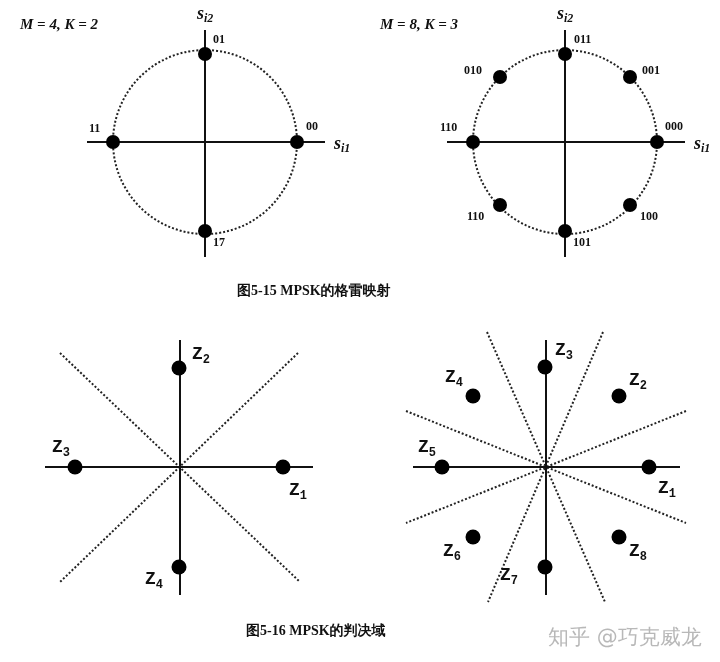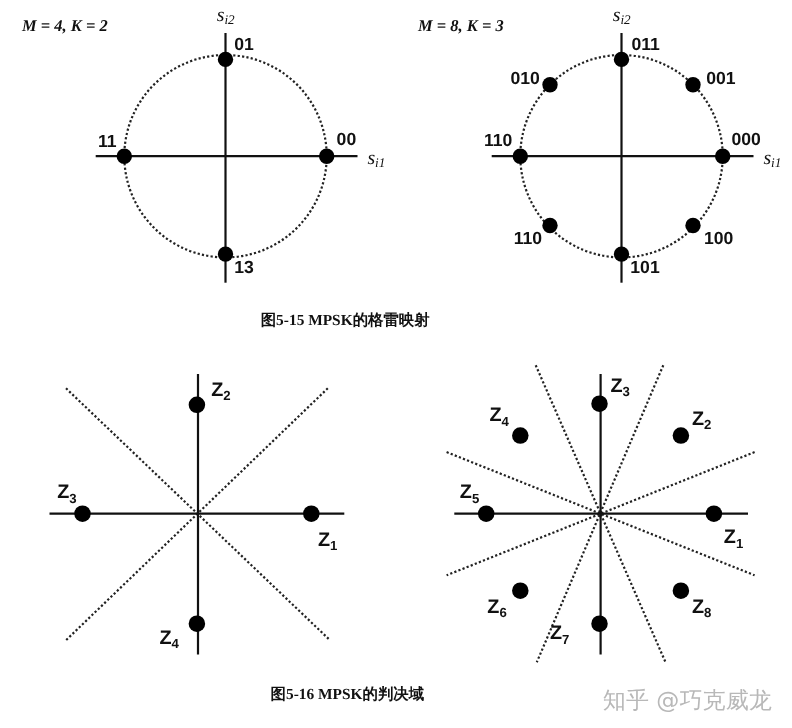--- a/index.html
+++ b/index.html
@@ -1,24 +1,24 @@
 <!DOCTYPE html>
 <html><head>
 <meta charset="utf-8">
 <style>
   html, body { margin: 0; padding: 0; background: #ffffff; }
   body { width: 720px; height: 662px; position: relative; overflow: hidden; font-family: "Liberation Serif", "DejaVu Serif", serif; color: #111; }
   svg { position: absolute; left: 0; top: 0; }
   .caption { position: absolute; font-family: "Liberation Serif", "DejaVu Serif", serif; font-weight: bold; font-size: 14px; color: #111; white-space: nowrap; }
   .watermark { position: absolute; font-family: "DejaVu Sans", "Liberation Sans", sans-serif; font-size: 21px; color: #b8b8b8; white-space: nowrap; }
   .param { position: absolute; font-family: "Liberation Serif", "DejaVu Serif", serif; font-weight: bold; font-style: italic; font-size: 15px; color: #111; white-space: nowrap; }
-  .lbl { position: absolute; font-family: Liberation Sans, sans-serif; font-weight: bold; font-size: 16px; color: #111; white-space: nowrap; }
-  .axis-lbl { position: absolute; font-family: "Liberation Serif", "DejaVu Serif", serif; font-weight: normal; font-style: italic; font-size: 18px; color: #111; white-space: nowrap; }
+  .lbl { position: absolute; font-family: Liberation Serif, serif; font-weight: bold; font-size: 12px; color: #111; white-space: nowrap; }
+  .axis-lbl { position: absolute; font-family: "Liberation Serif", "DejaVu Serif", serif; font-weight: bold; font-style: italic; font-size: 18px; color: #111; white-space: nowrap; }
   .axis-lbl sub { font-size: 12px; font-style: italic; vertical-align: -3px; }
-  .zlbl { position: absolute; font-family: Liberation Sans, sans-serif; font-weight: bold; font-size: 18px; color: #111; white-space: nowrap; }
+  .zlbl { position: absolute; font-family: Liberation Mono, monospace; font-weight: bold; font-size: 18px; color: #111; white-space: nowrap; }
   .zlbl sub { font-size: 12px; vertical-align: -4px; }
 </style>
 </head>
 <body>
 
 <svg width="720" height="662" viewBox="0 0 720 662">
 
   <g>
     <circle cx="205" cy="142" r="92" fill="none" stroke="#222" stroke-width="2" stroke-dasharray="2,2"></circle>
     <line x1="87" y1="142" x2="325" y2="142" stroke="#111" stroke-width="2"></line>
@@ -71,21 +71,21 @@
     <circle cx="619" cy="537" r="7.5" fill="#000"></circle>
   </g>
 </svg>
 
 <div class="param" style="left:20px;top:16px;">M = 4, K = 2</div>
 <div class="axis-lbl" style="left:197px;top:3px;"><span>s</span><sub>i2</sub></div>
 <div class="axis-lbl" style="left:334px;top:133px;"><span>s</span><sub>i1</sub></div>
 <div class="lbl" style="left:213px;top:32px;">01</div>
 <div class="lbl" style="left:306px;top:119px;">00</div>
 <div class="lbl" style="left:89px;top:121px;">11</div>
-<div class="lbl" style="left:213px;top:235px;">13</div>
+<div class="lbl" style="left:213px;top:235px;">17</div>
 
 <div class="param" style="left:380px;top:16px;">M = 8, K = 3</div>
 <div class="axis-lbl" style="left:557px;top:3px;"><span>s</span><sub>i2</sub></div>
 <div class="axis-lbl" style="left:694px;top:133px;"><span>s</span><sub>i1</sub></div>
 <div class="lbl" style="left:574px;top:32px;">011</div>
 <div class="lbl" style="left:642px;top:63px;">001</div>
 <div class="lbl" style="left:464px;top:63px;">010</div>
 <div class="lbl" style="left:665px;top:119px;">000</div>
 <div class="lbl" style="left:440px;top:120px;">110</div>
 <div class="lbl" style="left:467px;top:209px;">110</div>

